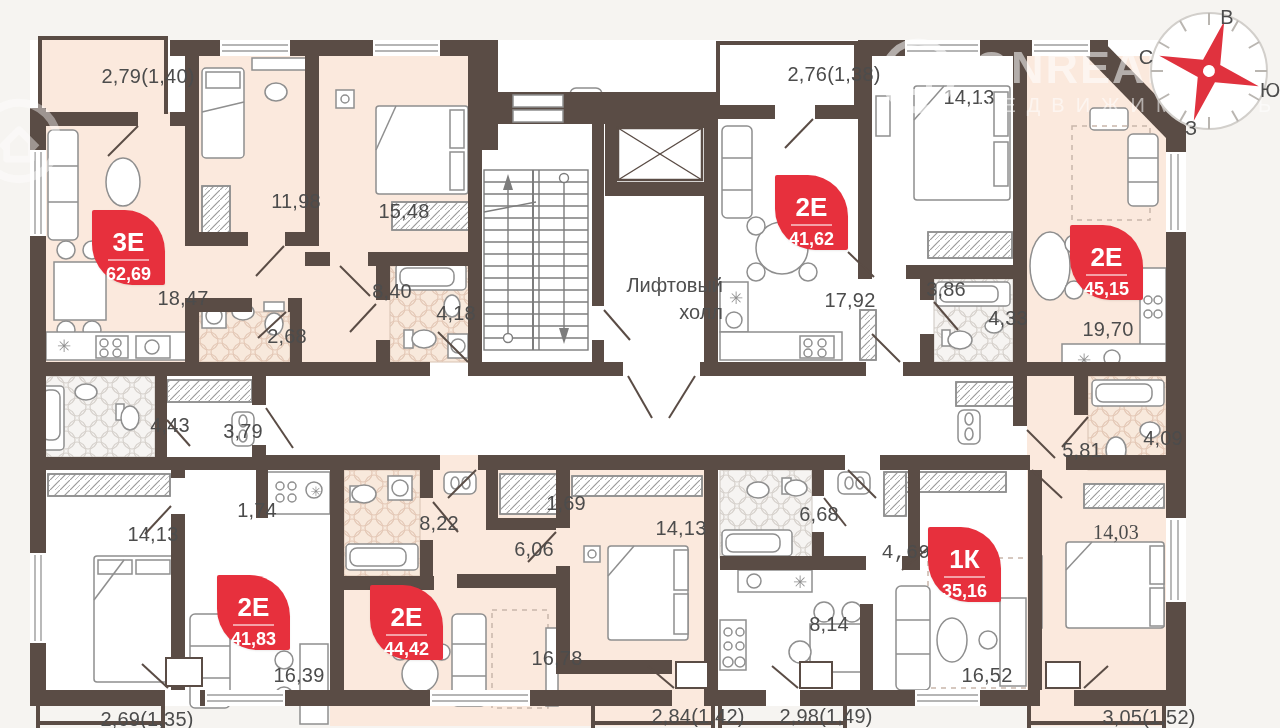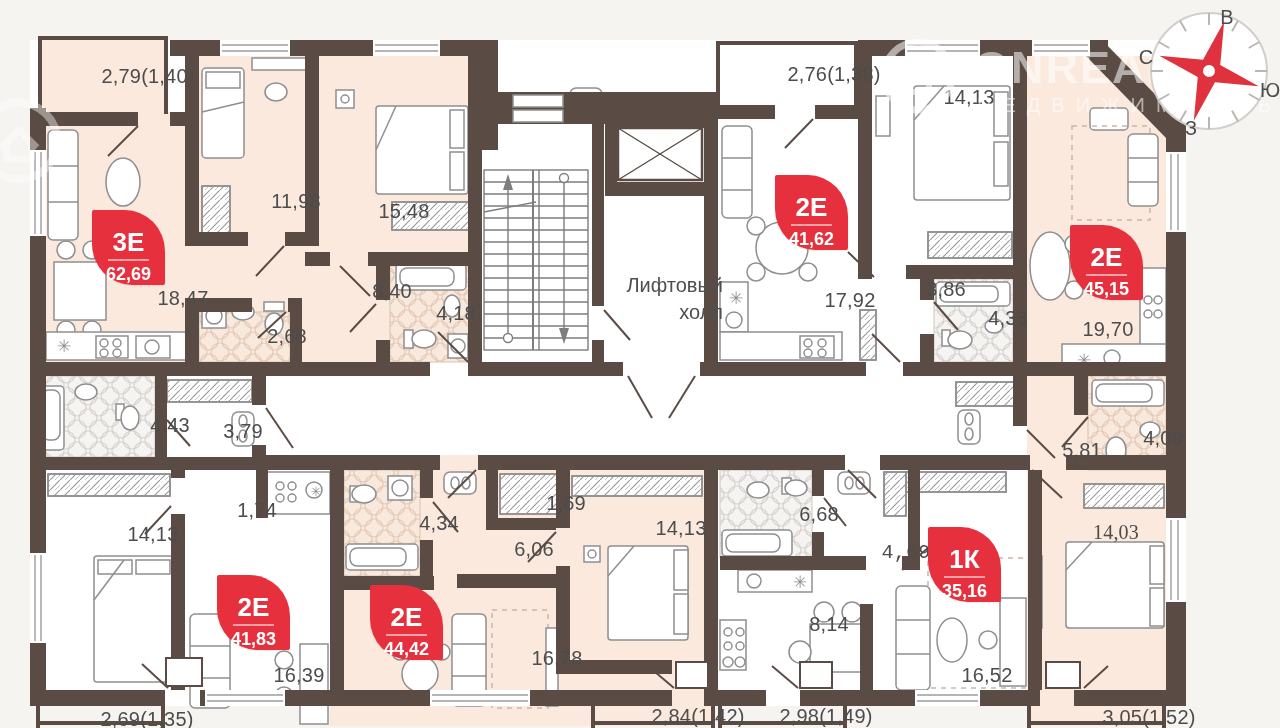--- a/index.html
+++ b/index.html
@@ -533,21 +533,21 @@
       <div class="rl" style="left: 964px; top: 318px;">4,33</div>
       <div class="rl" style="left: 1064px; top: 329px;">19,70</div>
       <div class="rl" style="left: 1038px; top: 450px;">5,81</div>
       <div class="rl" style="left: 1119px; top: 438px;">4,09</div>
       <div class="rl" style="left: 126px; top: 425px;">4,43</div>
       <div class="rl" style="left: 199px; top: 431px;">3,79</div>
       <div class="rl" style="left: 213px; top: 510px;">1,74</div>
       <div class="rl" style="left: 109px; top: 534px;">14,13</div>
       <div class="rl" style="left: 255px; top: 675px;">16,39</div>
       <div class="rl" style="left: 103px; top: 719px;">2,69(1,35)</div>
-      <div class="rl" style="left: 395px; top: 523px;">4,34</div>
+      <div class="rl" style="left: 395px; top: 523px;">8,22</div>
       <div class="rl" style="left: 490px; top: 549px;">6,06</div>
       <div class="rl" style="left: 522px; top: 503px;">1,69</div>
       <div class="rl" style="left: 513px; top: 658px;">16,78</div>
       <div class="rl" style="left: 637px; top: 528px;">14,13</div>
       <div class="rl" style="left: 654px; top: 716px;">2,84(1,42)</div>
       <div class="rl" style="left: 775px; top: 514px;">6,68</div>
       <div class="rl" style="left: 862px; top: 552px; font-family: Liberation Mono, monospace;">4,69</div>
       <div class="rl" style="left: 785px; top: 624px;">8,14</div>
       <div class="rl" style="left: 943px; top: 675px;">16,52</div>
       <div class="rl" style="left: 782px; top: 716px;">2,98(1,49)</div>

